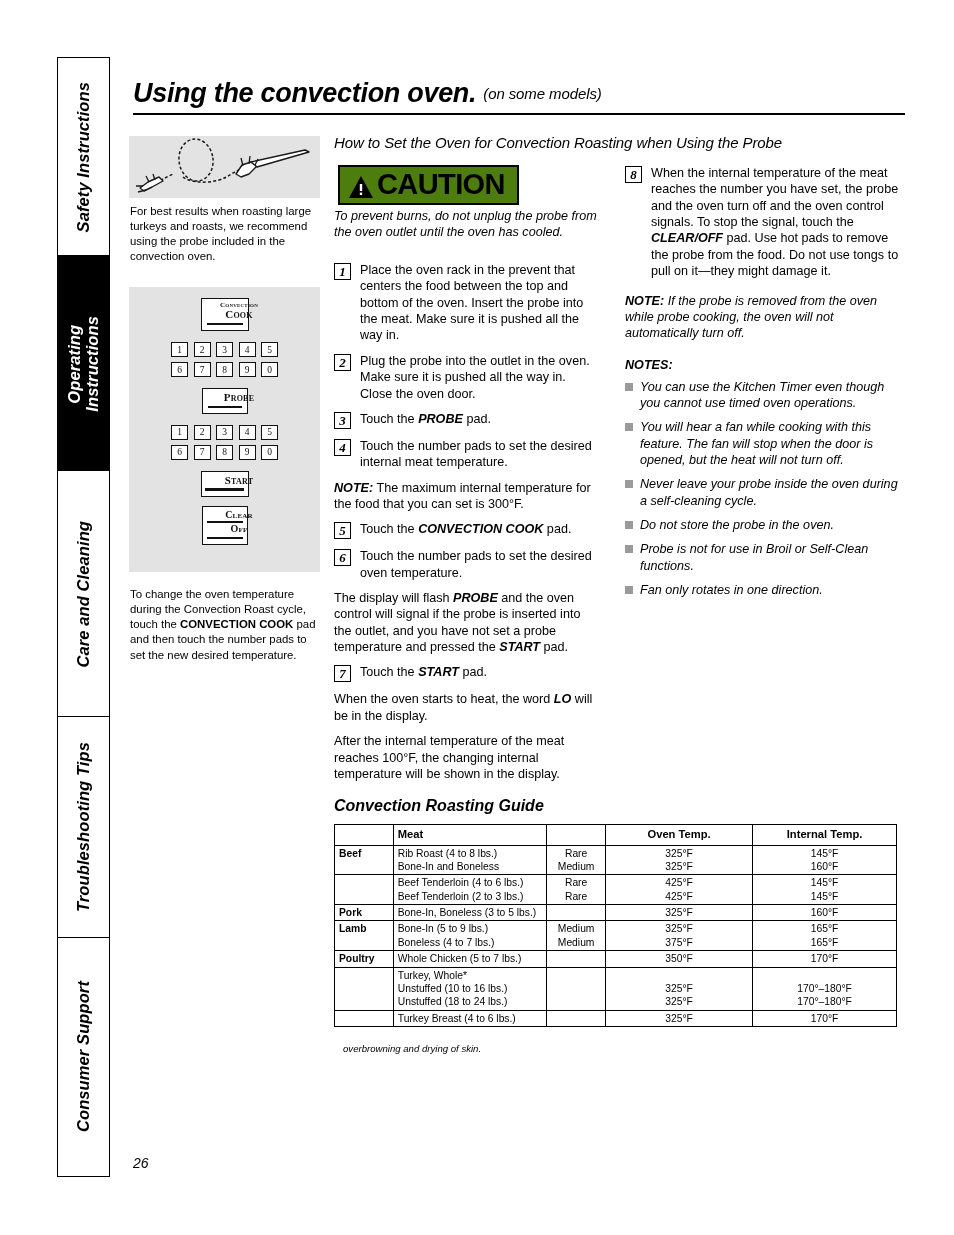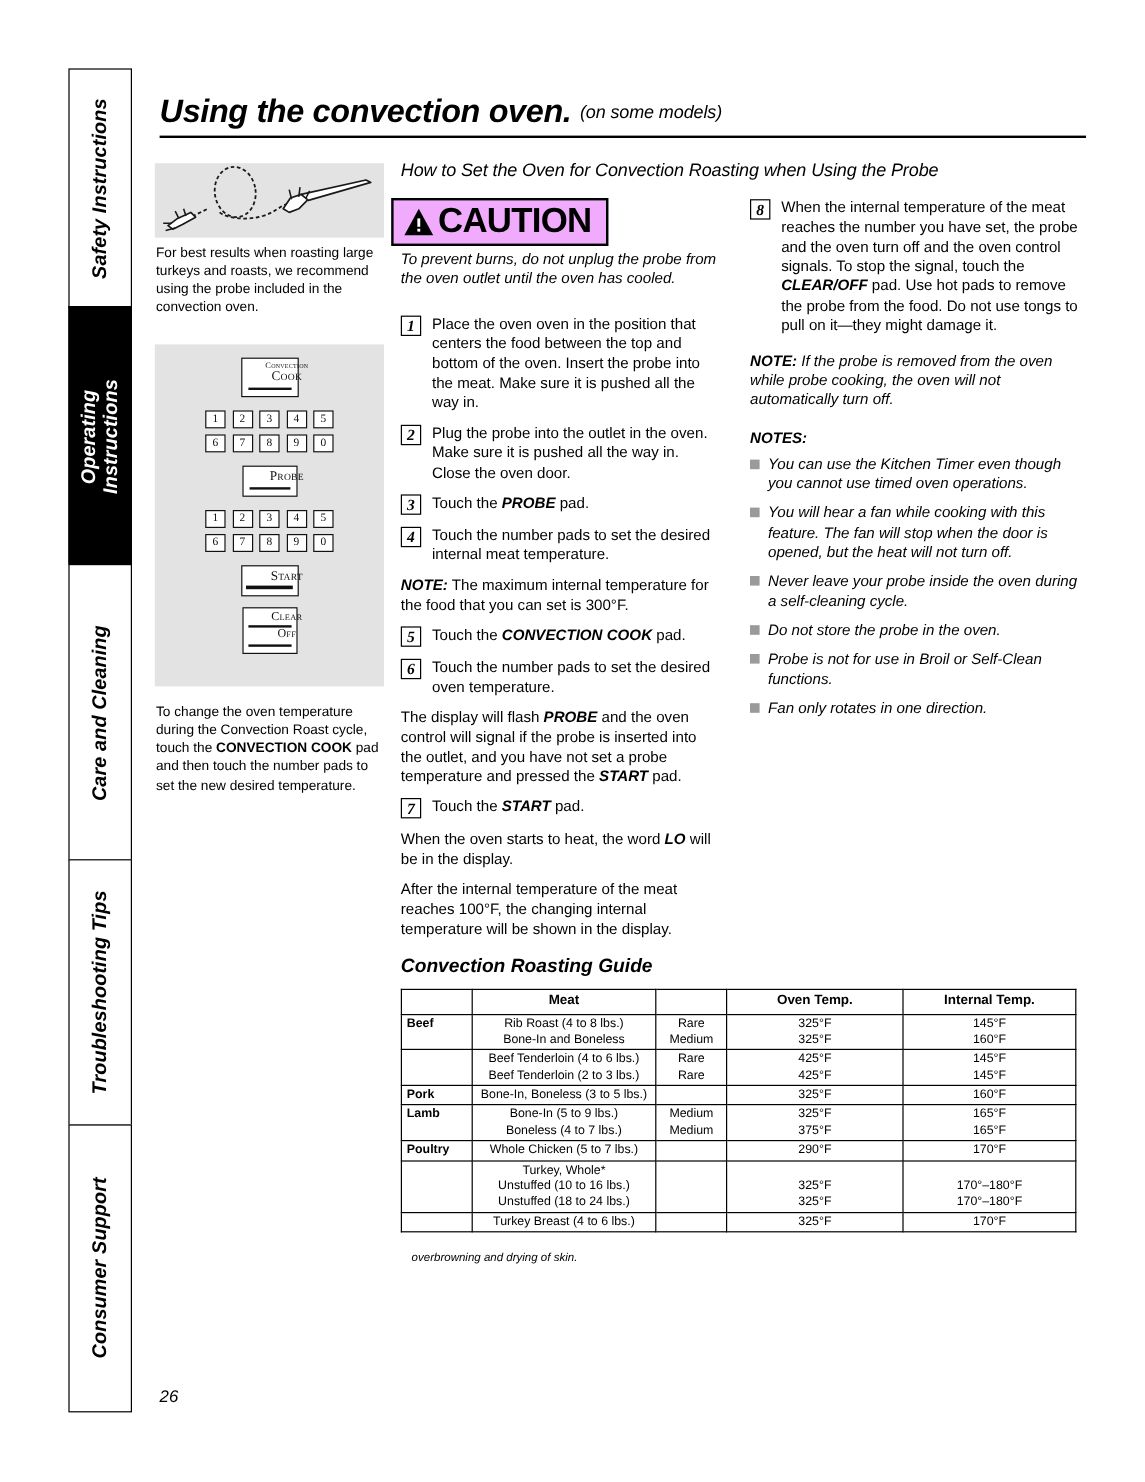--- a/index.html
+++ b/index.html
@@ -149,21 +149,21 @@
     color: #111;
     position: relative;
   }
   .key-wide {
     width: 45px;
     margin: 0 auto;
     padding: 3px 0 5px;
   }
   .key-wide .key-txt {
     font-variant: small-caps;
-    font-weight: normal;
+    font-weight: bold;
     letter-spacing: 0.2px;
     line-height: 1.05;
     margin-left: 29px;
   }
   .key-underline {
     width: 33px;
     height: 2.2px;
     background: #111;
     margin-top: 2px;
   }
@@ -183,27 +183,27 @@
     align-items: center;
     justify-content: center;
     font-family: "Liberation Serif", serif;
     font-size: 9.5px;
     color: #111;
   }
 
   
   #caution-box {
     position: absolute;
-    left: 326px;
+    left: 338px;
     top: 165px;
     border: 2.4px solid #000;
     padding: 3px 12px 4px 8px;
     display: flex;
-    align-items: center;
-    background: #f0abfc;
+    align-items: flex-end;
+    background: #4d7c0f;
   }
   #caution-word {
     font-size: 29px;
     font-weight: bold;
     letter-spacing: -0.6px;
     line-height: 1;
   }
 
   
   .col-mid {
@@ -294,21 +294,21 @@
   #guide-table td, #guide-table th {
     border: 1px solid #000;
     padding: 1px 4px;
     vertical-align: top;
     font-weight: normal;
     text-align: left;
     line-height: 1.30;
   }
   #guide-table .hdr td { font-weight: bold; font-size: 11.2px; padding: 2px 4px 3px; }
   #guide-table .c-cat   { width: 52px; font-weight: bold; }
-  #guide-table .c-meat  { width: 160px; text-align: center; }
+  #guide-table .c-meat  { width: 160px; }
   #guide-table .c-done  { width: 52px; text-align: center; }
   #guide-table .c-oven  { width: 155px; text-align: center; }
   #guide-table .c-int   { width: 150px; text-align: center; }
   #guide-table .ctr { text-align: center; }
   #guide-table .nb-t { border-top: none; }
   #footnote {
     position: absolute;
     left: 336px;
     top: 1043px;
     width: 562px;
@@ -451,21 +451,21 @@
     <span id="caution-word">CAUTION</span>
   </div>
 
   <div class="col-mid" style="top:208px;">
     <div class="para italic">To prevent burns, do not unplug the probe from the oven outlet until the oven has cooled.</div>
   </div>
 
   <div class="col-mid" style="top:262px;">
     <div class="step">
       <span class="step-num">1</span>
-      <span class="step-txt">Place the oven oven in the position that centers the food between the top and bottom of the oven. Insert the probe into the meat. Make sure it is pushed all the way in.</span>
+      <span class="step-txt">Place the oven rack in the prevent that centers the food between the top and bottom of the oven. Insert the probe into the meat. Make sure it is pushed all the way in.</span>
     </div>
     <div class="step">
       <span class="step-num">2</span>
       <span class="step-txt">Plug the probe into the outlet in the oven. Make sure it is pushed all the way in. Close the oven door.</span>
     </div>
     <div class="step">
       <span class="step-num">3</span>
       <span class="step-txt"><span>Touch the </span><b class="pad">PROBE</b><span> pad.</span></span>
     </div>
     <div class="step">
@@ -607,21 +607,21 @@
         <td class="c-int">
           <div>165°F</div>
           <div>165°F</div>
         </td>
       </tr>
 
       <tr>
         <td class="c-cat">Poultry</td>
         <td class="c-meat">Whole Chicken (5 to 7 lbs.)</td>
         <td class="c-done"></td>
-        <td class="c-oven">290°F</td>
+        <td class="c-oven">350°F</td>
         <td class="c-int">170°F</td>
       </tr>
 
       <tr>
         <td class="c-cat nb-t"></td>
         <td class="c-meat">
           <div>Turkey, Whole*</div>
           <div>Unstuffed (10 to 16 lbs.)</div>
           <div>Unstuffed (18 to 24 lbs.)</div>
         </td>

